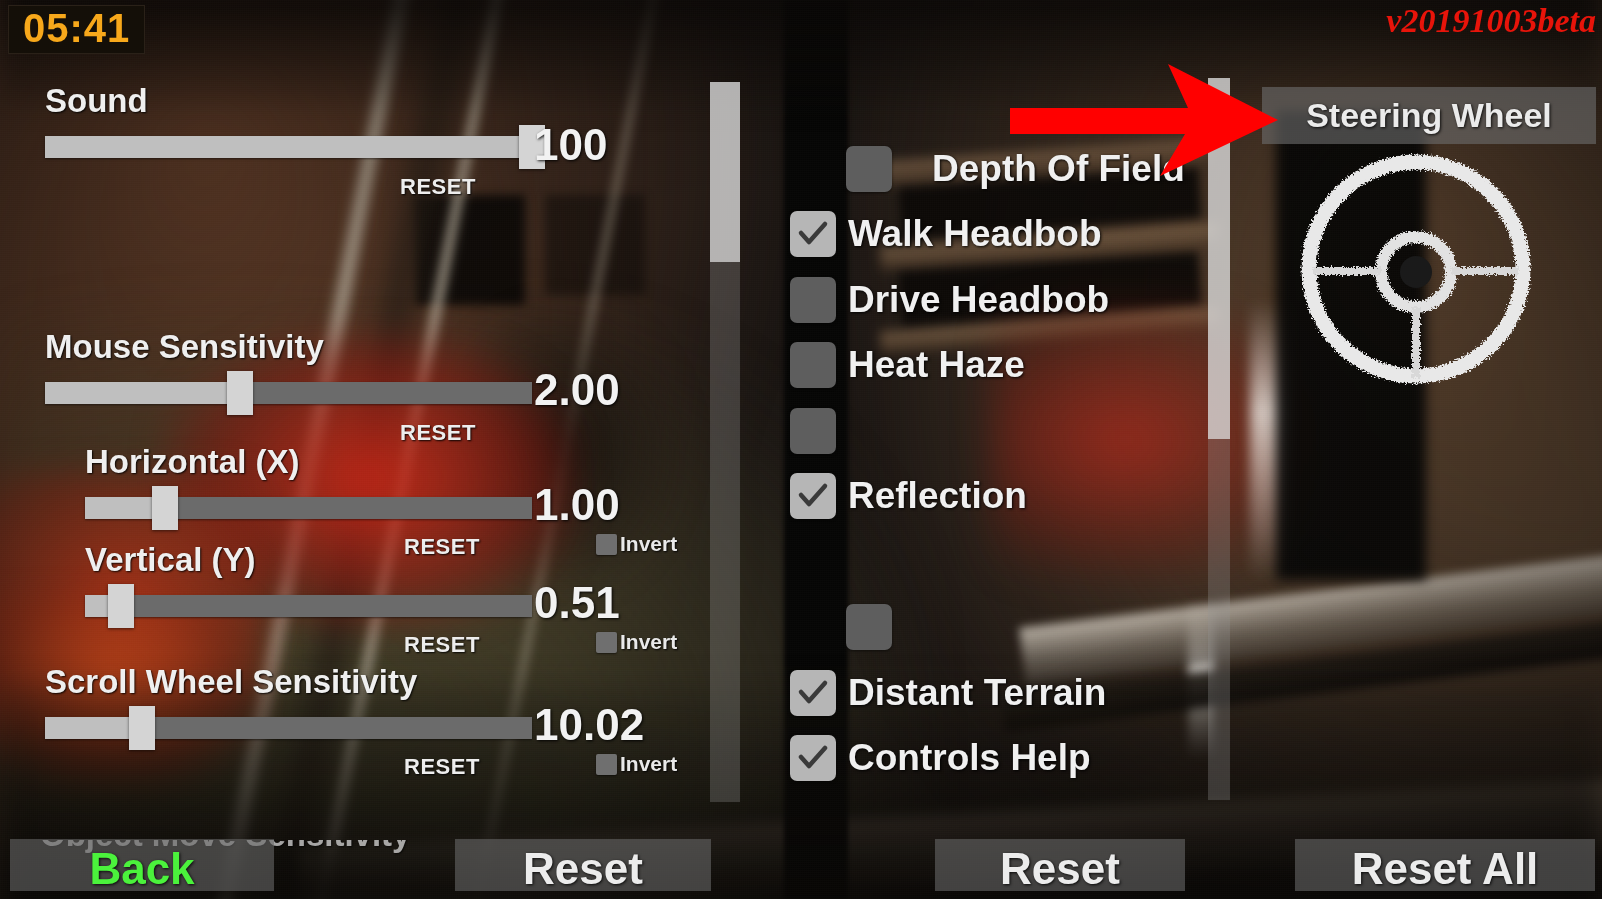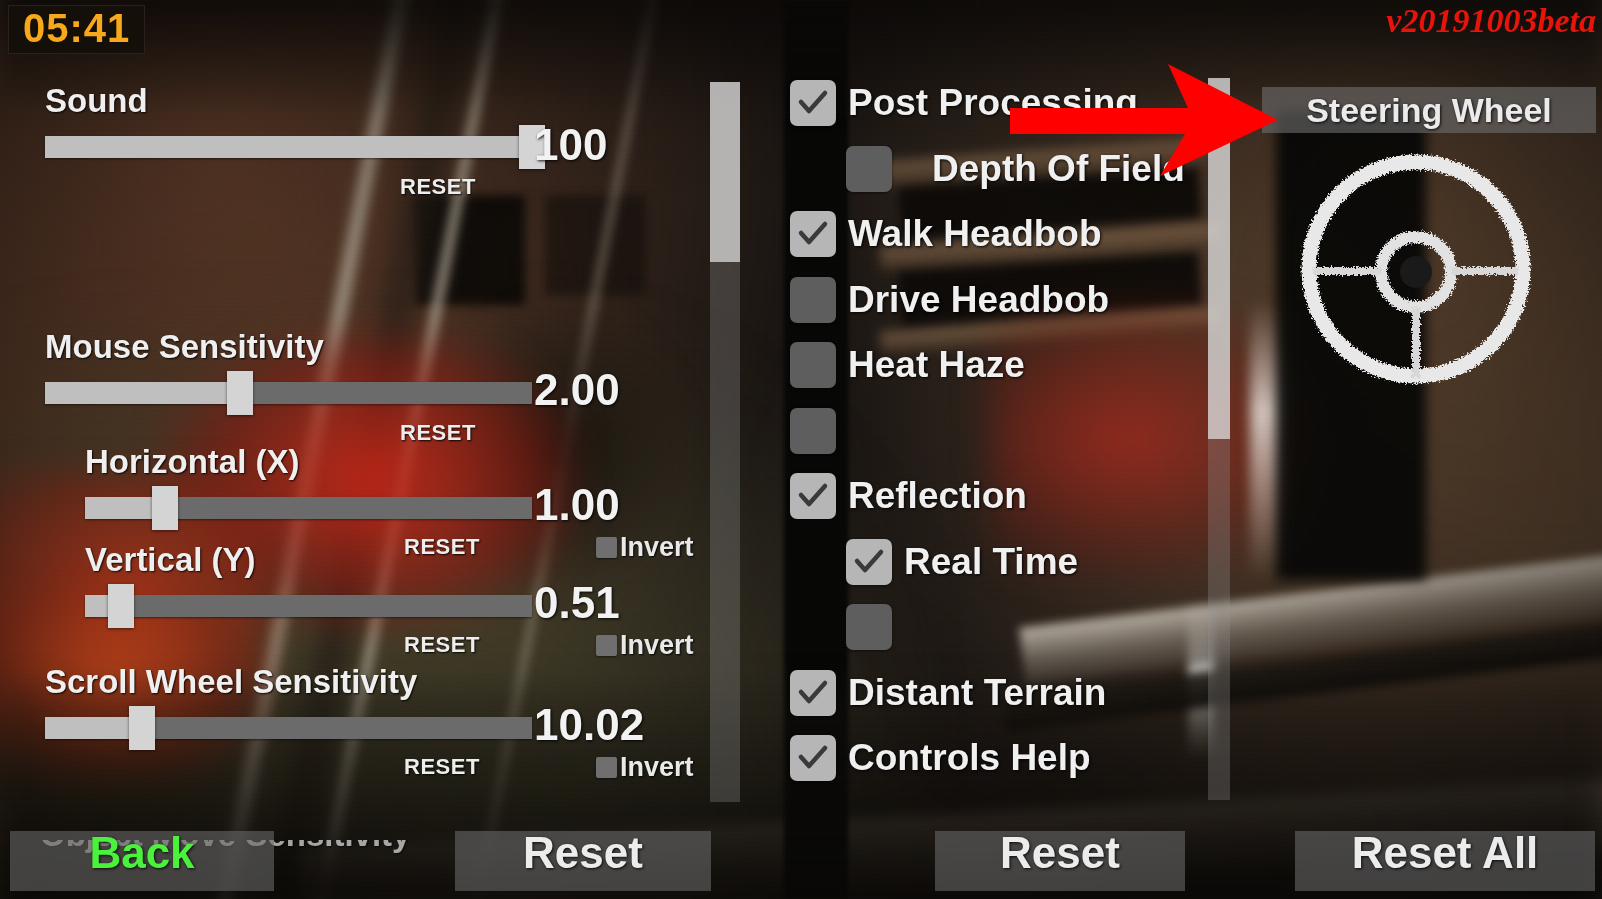--- a/index.html
+++ b/index.html
@@ -190,21 +190,21 @@
   .sl-reset {
     position:absolute; color:#ededed; font-weight:bold; font-size:22px;
     letter-spacing:.5px; text-shadow:1px 1px 2px rgba(0,0,0,.9);
   }
   .inv-wrap { position:absolute; display:flex; align-items:center; gap:3px; }
   .inv-box {
     width:21px; height:21px; background:#6f6f6f; border-radius:2px;
     box-shadow:0 1px 2px rgba(0,0,0,.5);
   }
   .inv-txt {
-    color:#e9e9e9; font-weight:bold; font-size:27px;
+    color:#e9e9e9; font-weight:bold; font-size:21px;
     text-shadow:1px 1px 2px rgba(0,0,0,.9);
   }
   #clipped-row {
     position:absolute; left:40px; top:780px; width:560px; height:26px;
     overflow:hidden;
   }
   #clipped-row span {
     display:block; position:relative; top:-24px;
     color:#d7d7d7; font-weight:bold; font-size:33px; white-space:nowrap;
     text-shadow:1px 1px 2px rgba(0,0,0,.85);
@@ -233,38 +233,38 @@
   .cb-box.on  { background:#b6b6b6; }
   .cb-box.off { background:#5e5e5e; }
   .cb-box svg { display:block; }
   .cb-label {
     color:#f0f0f0; font-weight:bold; font-size:37px; white-space:nowrap;
     text-shadow:1px 1px 3px rgba(0,0,0,.9);
   }
 
   
   #steerBtn {
-    position:absolute; left:1262px; top:87px; width:334px; height:46px;
+    position:absolute; left:1262px; top:87px; width:334px; height:57px;
     background:rgba(108,108,108,0.62);
     display:flex; align-items:center; justify-content:center;
   }
   #steerBtn span {
     color:#ebebeb; font-weight:bold; font-size:34px; white-space:nowrap;
     text-shadow:1px 1px 3px rgba(0,0,0,.85);
   }
   #wheelIcon { position:absolute; left:1293px; top:146px; width:246px; height:246px; }
 
   
   #arrow { position:absolute; left:1010px; top:56px; width:268px; height:126px; pointer-events:none; }
 
   
   .btm-btn {
-    position:absolute; bottom:8px; height:60px;
+    position:absolute; bottom:8px; height:52px;
     background:rgba(104,104,104,0.60);
-    display:flex; align-items:flex-start; justify-content:center;
+    display:flex; align-items:flex-end; justify-content:center;
   }
   .btm-btn span {
     font-weight:bold; font-size:44px; color:#ececec;
     text-shadow:1px 1px 3px rgba(0,0,0,.85); line-height:1;
   }
   #btnBack  { left:10px;   width:264px; }
   #btnBack  span { color:#4bf23c; }
   #btnReset1{ left:455px;  width:256px; }
   #btnReset2{ left:935px;  width:250px; }
   #btnResetAll{ left:1295px; width:300px; }
@@ -375,28 +375,20 @@
     <div id="clipped-row">
       <span>Object Move Sensitivity</span>
     </div>
   </div>
 
   <div class="scroll-track" id="scrollLeft" style="left:710px;top:82px;width:30px;height:720px;">
     <div class="scroll-thumb" id="scrollLeftThumb" style="top: 0%; height: 25%;"></div>
   </div>
 
   <div id="midCol">
-      <div class="cb-row" style="left: 0px; top: 0px;">
-        <div class="cb-box on">
-          <svg width="34" height="34" viewBox="0 0 34 34">
-            <path d="M5 16 L13 25 L29 7" fill="none" stroke="#3a3a3a" stroke-width="4.5" stroke-linecap="round" stroke-linejoin="round"></path>
-          </svg>
-        </div>
-        <div class="cb-label">Post Processing</div>
-      </div>
       <div class="cb-row" style="left: 56px; top: 65.5px; gap: 40px;">
         <div class="cb-box off"></div>
         <div class="cb-label">Depth Of Field</div>
       </div>
       <div class="cb-row" style="left: 0px; top: 131px;">
         <div class="cb-box on">
           <svg width="34" height="34" viewBox="0 0 34 34">
             <path d="M5 16 L13 25 L29 7" fill="none" stroke="#3a3a3a" stroke-width="4.5" stroke-linecap="round" stroke-linejoin="round"></path>
           </svg>
         </div>
@@ -413,28 +405,20 @@
       <div class="cb-row" style="left: 0px; top: 327.5px;">
         <div class="cb-box off"></div>
       </div>
       <div class="cb-row" style="left: 0px; top: 393px;">
         <div class="cb-box on">
           <svg width="34" height="34" viewBox="0 0 34 34">
             <path d="M5 16 L13 25 L29 7" fill="none" stroke="#3a3a3a" stroke-width="4.5" stroke-linecap="round" stroke-linejoin="round"></path>
           </svg>
         </div>
         <div class="cb-label">Reflection</div>
-      </div>
-      <div class="cb-row" style="left: 56px; top: 458.5px;">
-        <div class="cb-box on">
-          <svg width="34" height="34" viewBox="0 0 34 34">
-            <path d="M5 16 L13 25 L29 7" fill="none" stroke="#3a3a3a" stroke-width="4.5" stroke-linecap="round" stroke-linejoin="round"></path>
-          </svg>
-        </div>
-        <div class="cb-label">Real Time</div>
       </div>
       <div class="cb-row" style="left: 56px; top: 524px;">
         <div class="cb-box off"></div>
       </div>
       <div class="cb-row" style="left: 0px; top: 589.5px;">
         <div class="cb-box on">
           <svg width="34" height="34" viewBox="0 0 34 34">
             <path d="M5 16 L13 25 L29 7" fill="none" stroke="#3a3a3a" stroke-width="4.5" stroke-linecap="round" stroke-linejoin="round"></path>
           </svg>
         </div>

